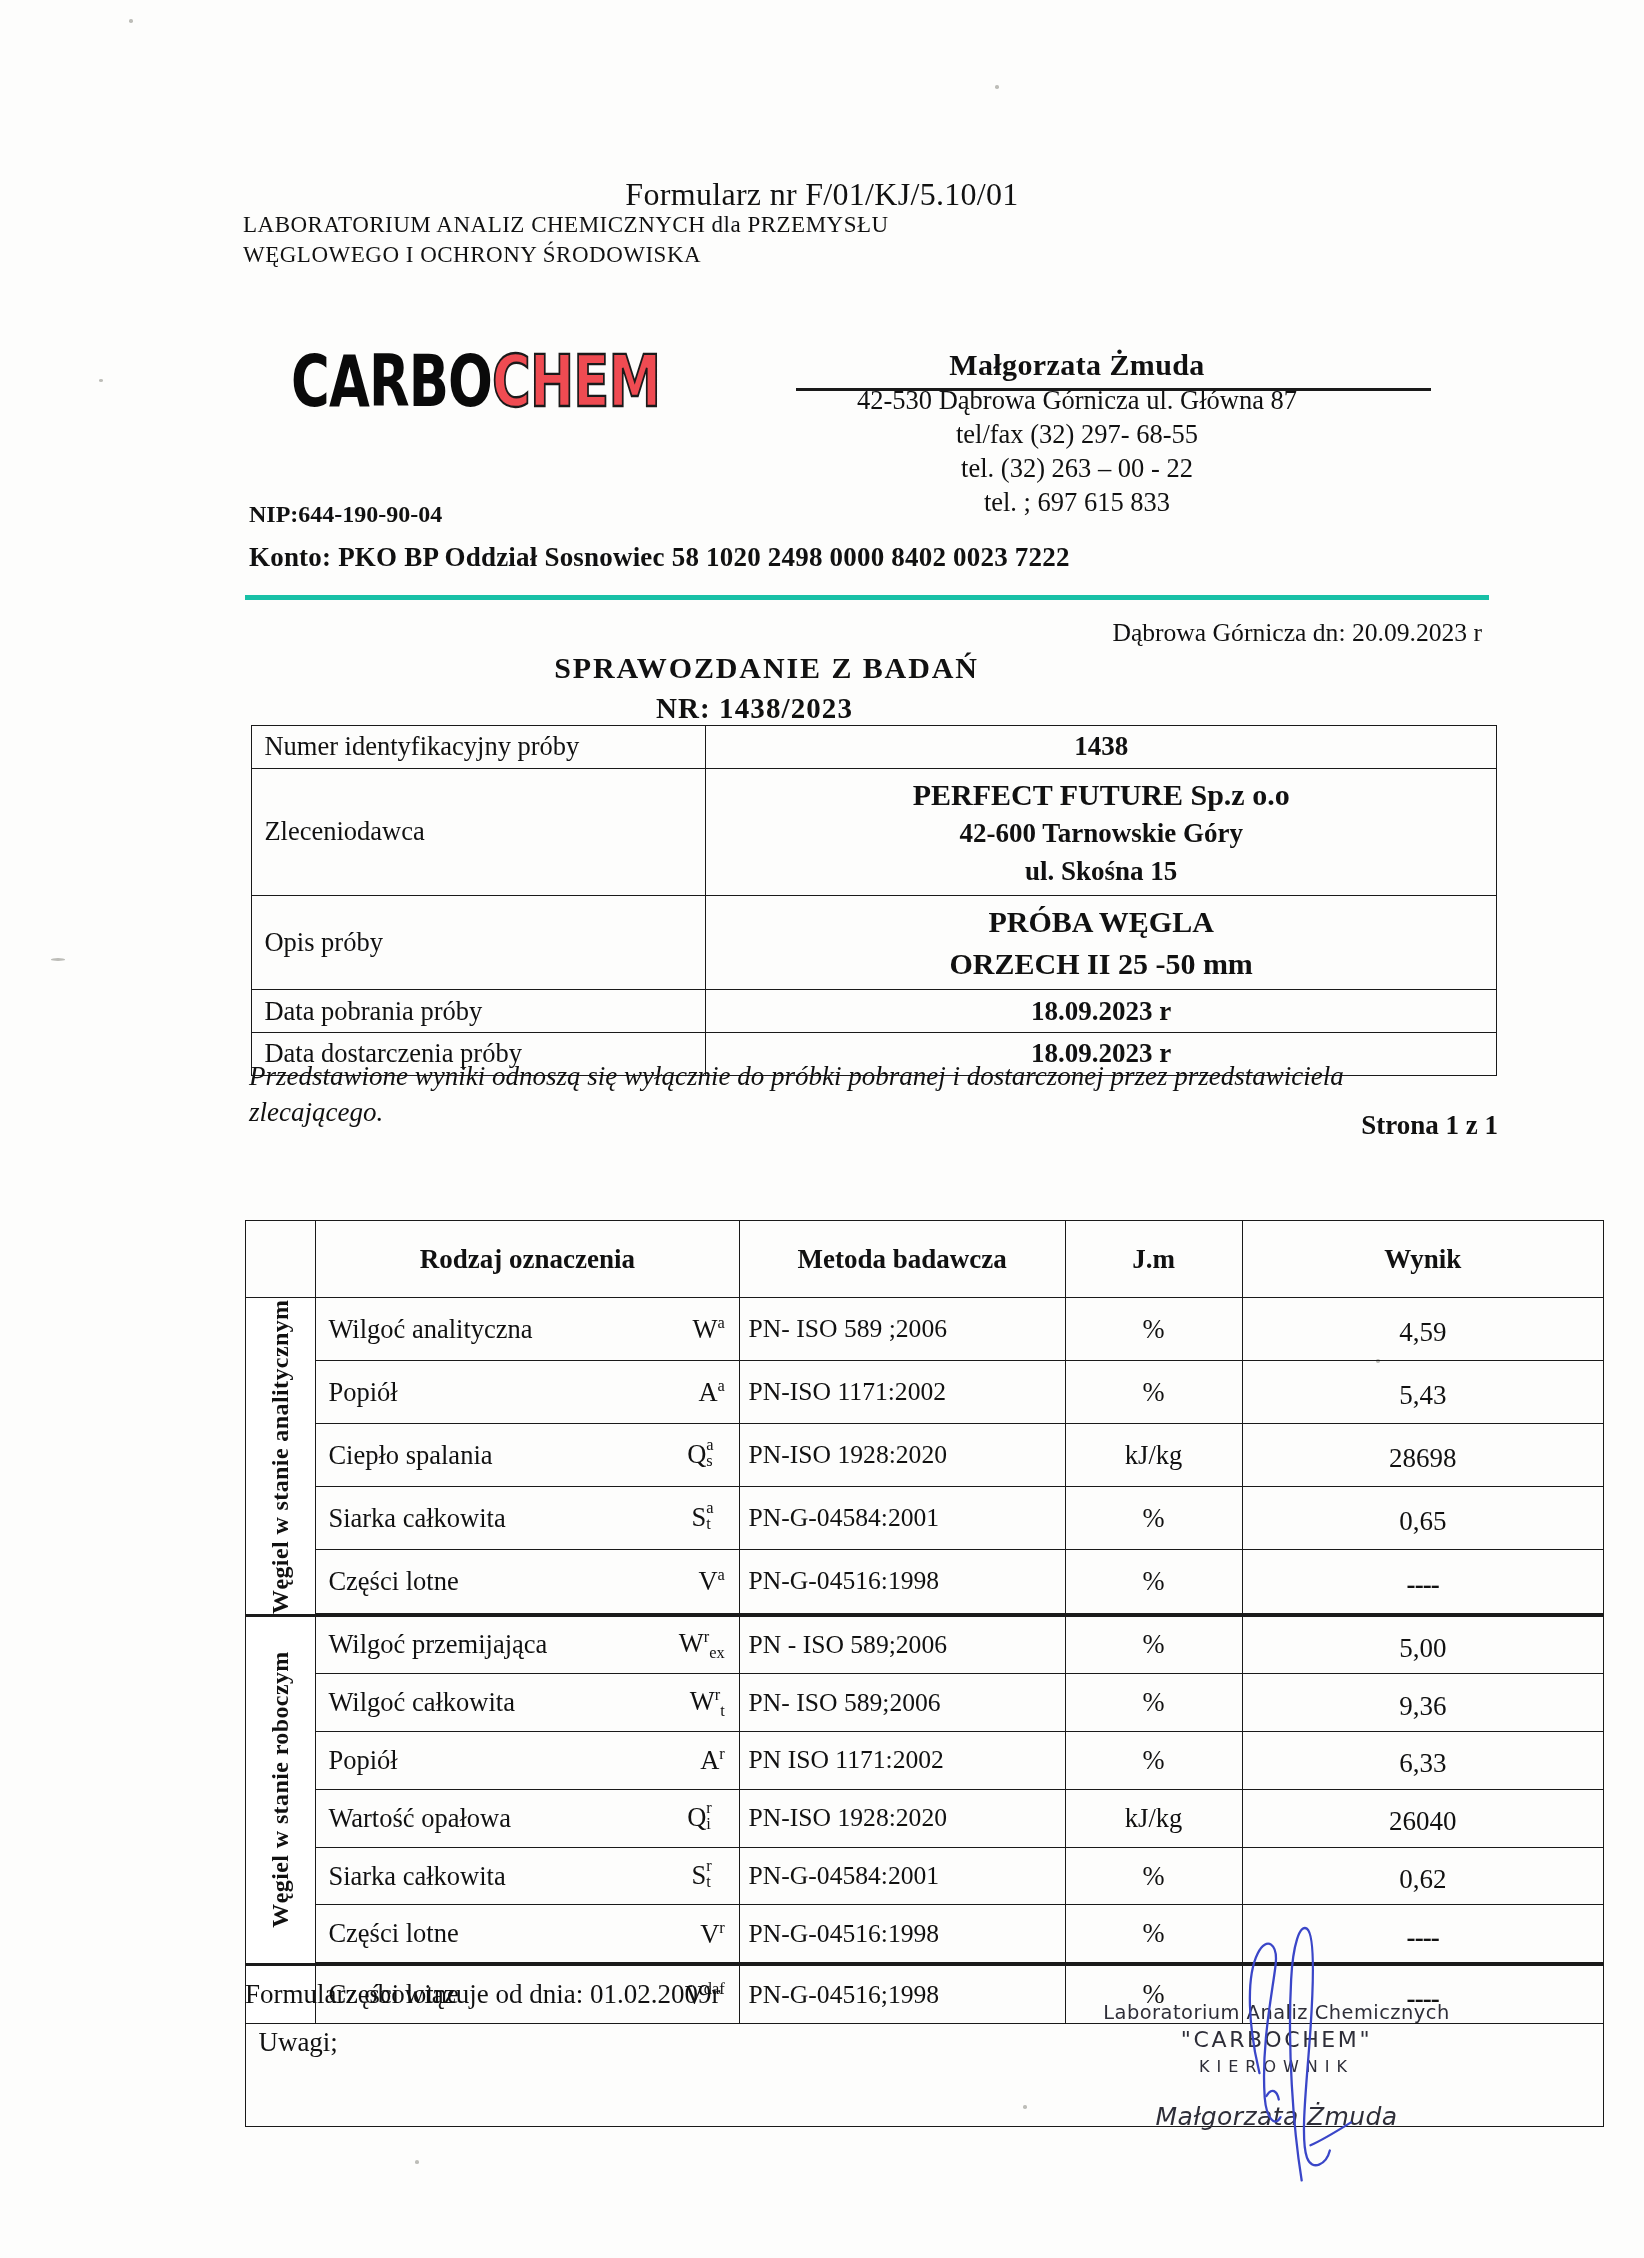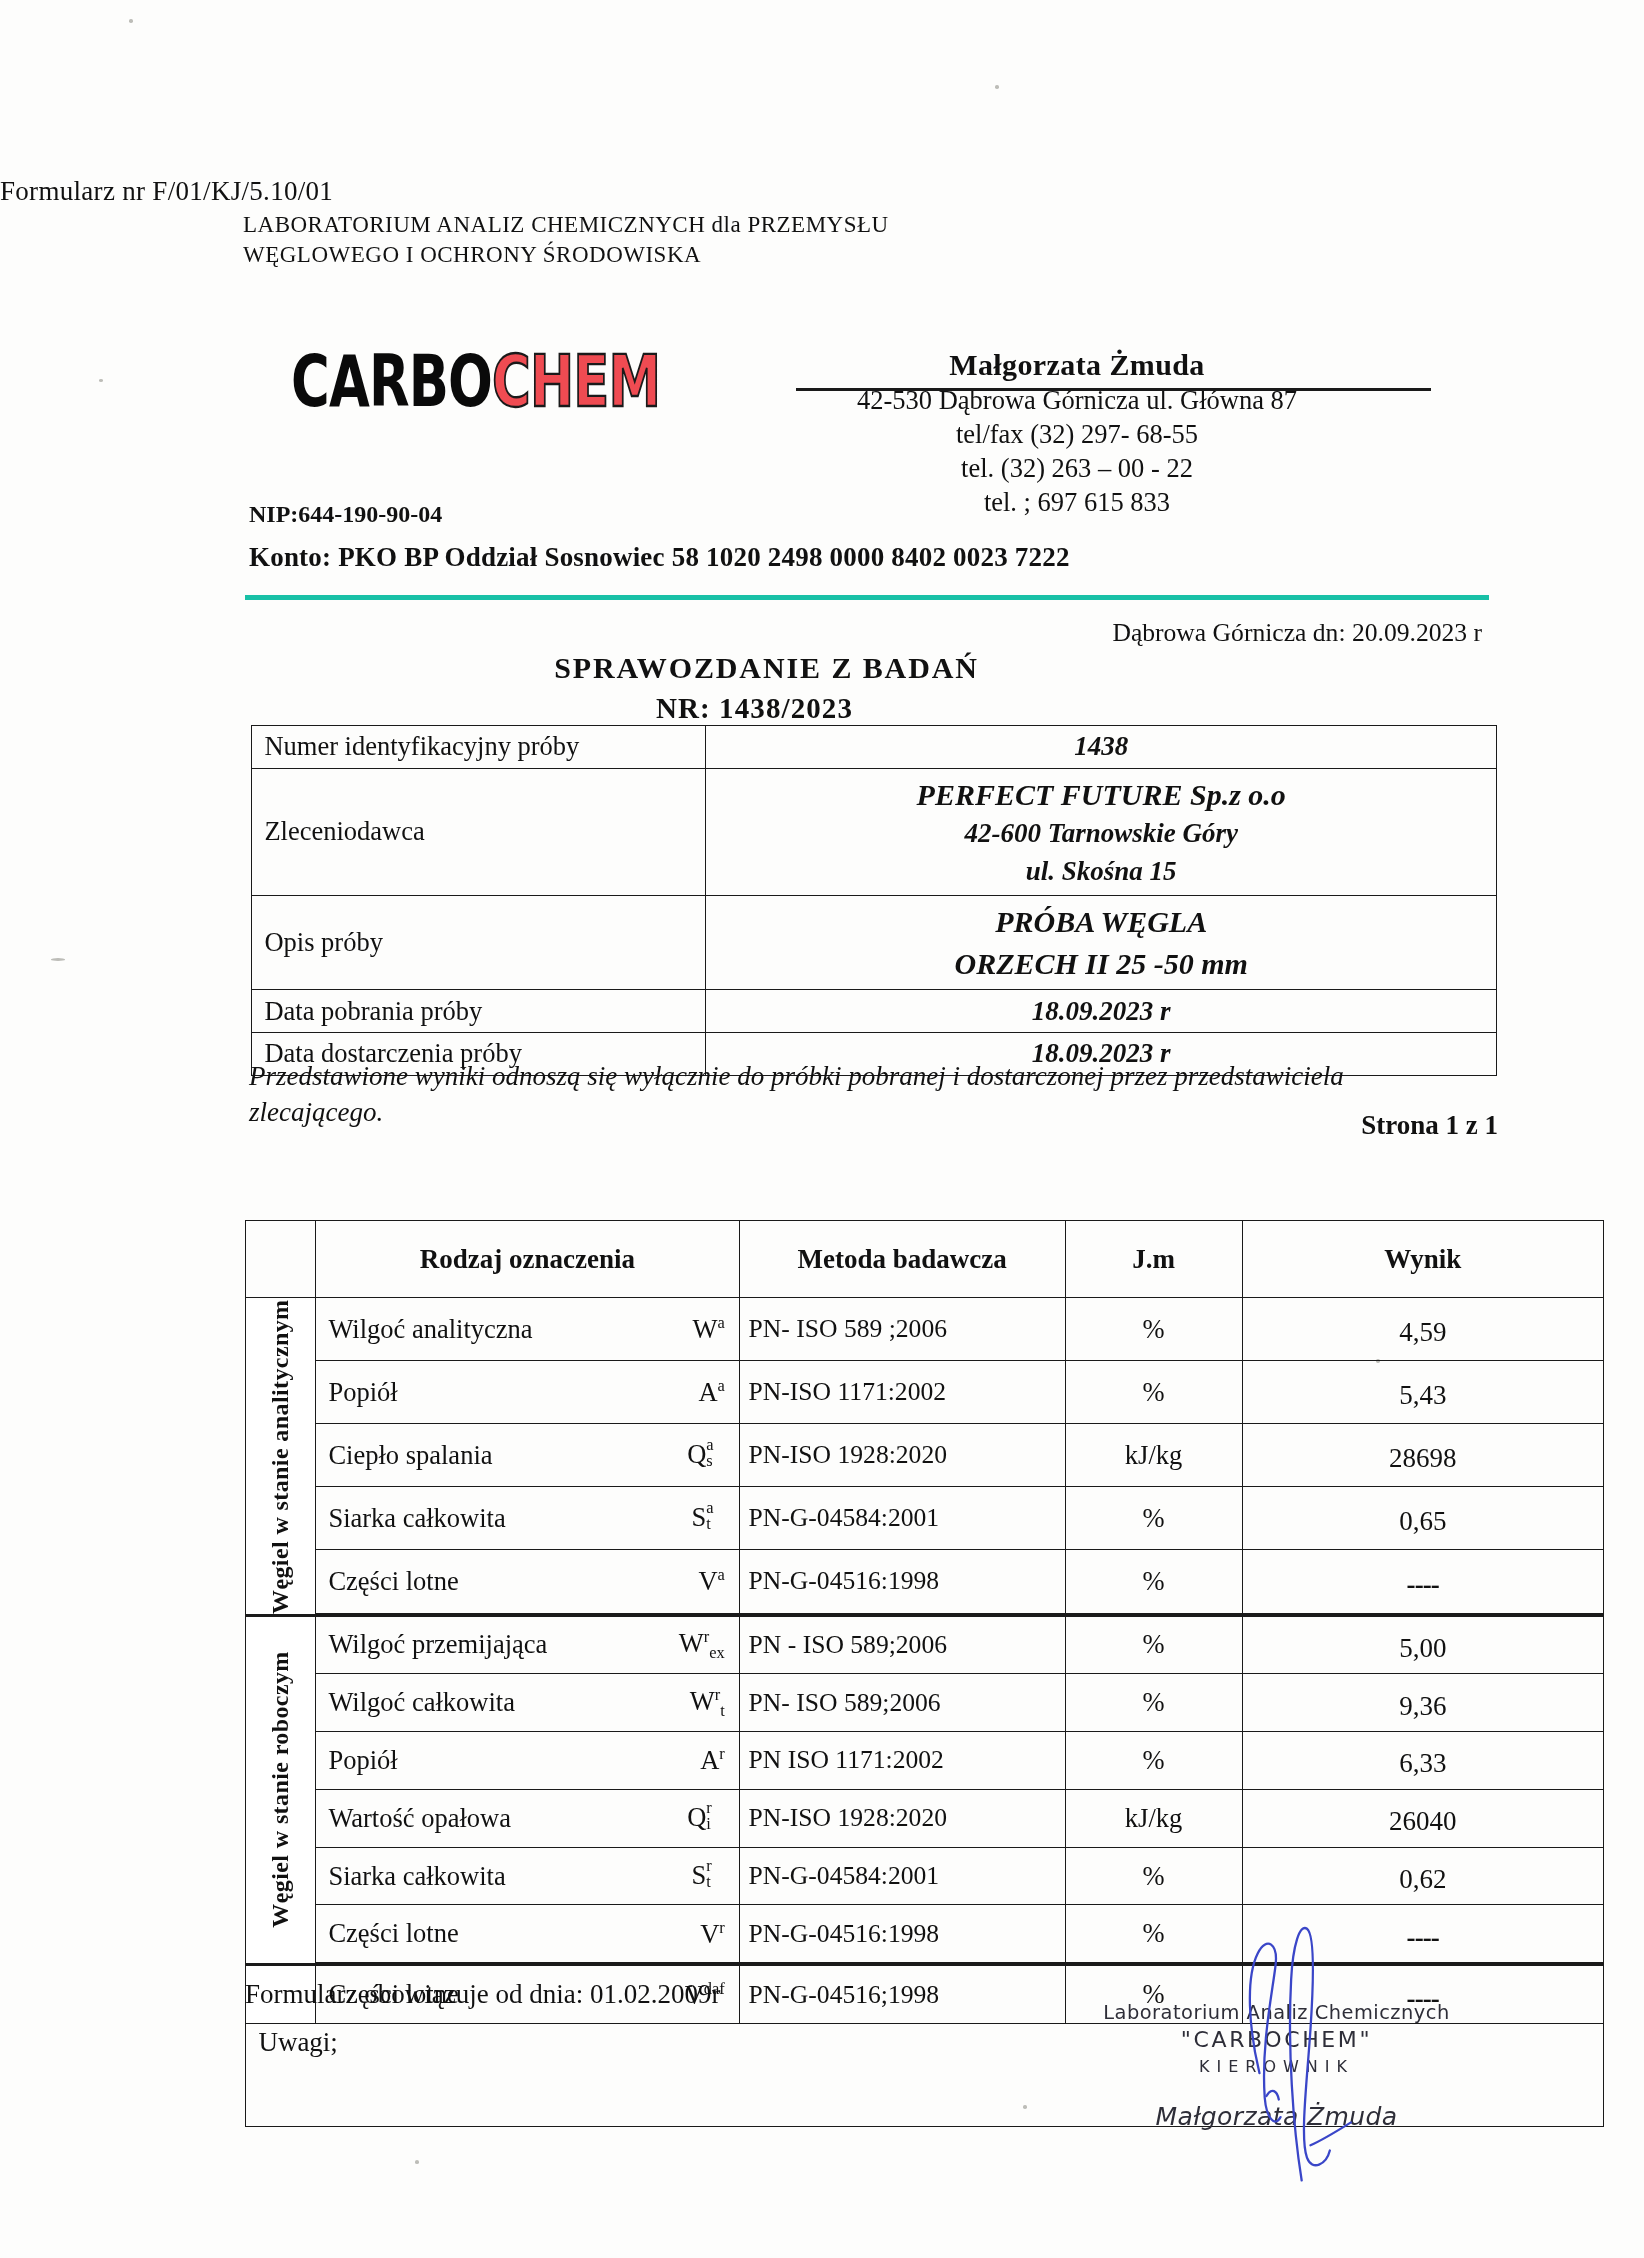--- a/index.html
+++ b/index.html
@@ -24,21 +24,22 @@
     background: #bdbdb8;
     border-radius: 50%;
     pointer-events: none;
   }
 
   .abs { position: absolute; }
 
   
   #form-no {
     top: 176px; left: 0; width: 1644px;
-    font-size: 27px;
+    text-align: center;
+    font-size: 32px;
     letter-spacing: 0.3px;
   }
   #lab-title {
     top: 210px; left: 243px; width: 1323px;
     font-size: 23px;
     font-weight: normal;
     line-height: 1.30;
     letter-spacing: 0.5px;
   }
   #lab-title .l2 { display:block; }
@@ -128,21 +129,20 @@
   #info-table td.k {
     width: 441px;
     font-size: 26.5px;
     padding: 5.3px 0 5.3px 12.4px;
   }
   #info-table td.v {
     text-align: center;
     font-size: 26.5px;
     font-weight: bold;
     padding: 5.3px 0;
-    font-style: italic;
   }
   #info-table td.v .big {
     font-size: 30px;
     display: block;
     line-height: 1.38;
   }
   #info-table td.v .mid {
     font-size: 27px;
     display: block;
     line-height: 1.38;

